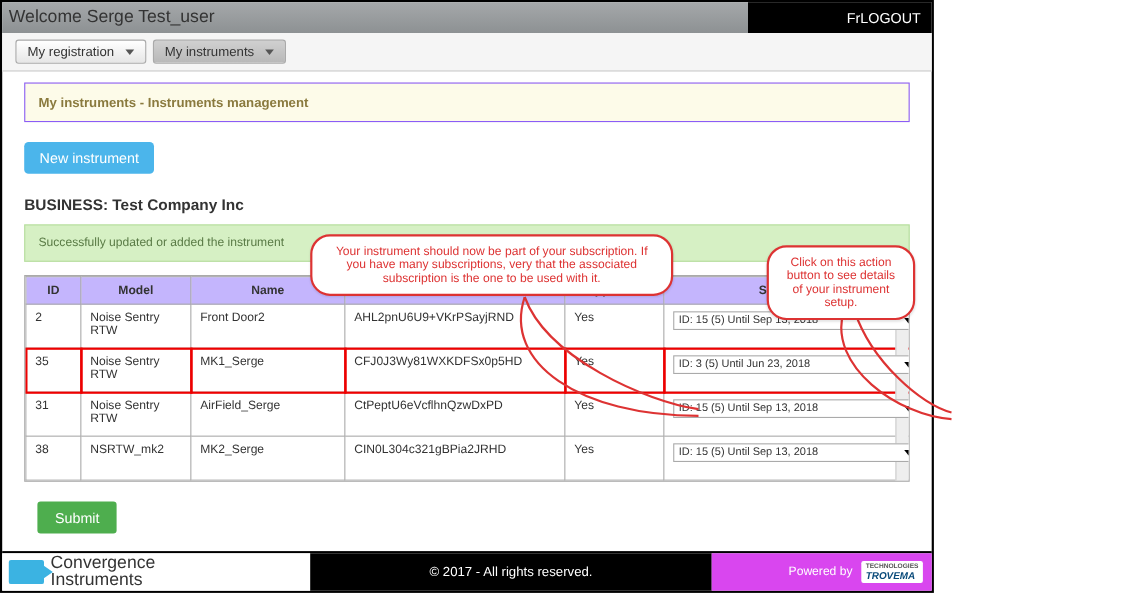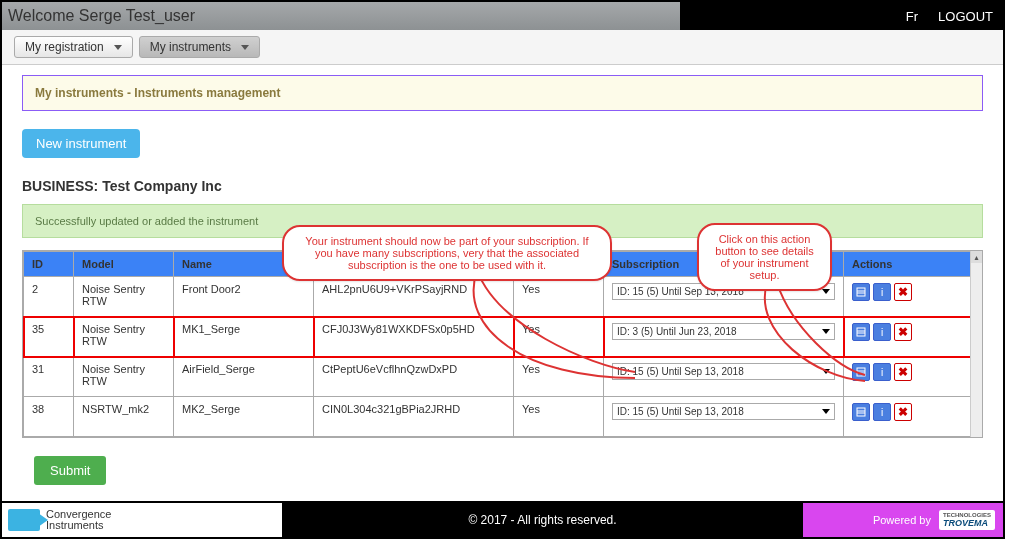--- a/index.html
+++ b/index.html
@@ -1,61 +1,61 @@
 <!DOCTYPE html>
 <html><head>
 <meta charset="utf-8">
 <style>
   * { box-sizing: border-box; margin: 0; padding: 0; }
   body { font-family: Arial, Helvetica, sans-serif; font-size: 12px; color: #333; background: #fff; width: 1029px; }
-  .outer { border: 2px solid #000; width: 1005px; }
+  .outer { border: 2px solid #000; width: 849px; }
   .topbar { display: flex; height: 28px; }
   .topbar-left { flex: 0 0 678px; background: linear-gradient(#a5a8aa, #8d9193); color: #333; font-size: 16px; padding: 4px 6px; display: flex; align-items: center; }
-  .topbar-right { flex: 1; background: #000; color: #fff; display: flex; justify-content: flex-end; align-items: center; padding-right: 10px; gap: 20px; font-size: 13px; }
+  .topbar-right { flex: 1; background: #000; color: #fff; display: flex; justify-content: flex-end; align-items: center; padding-right: 10px; gap: 0; font-size: 13px; }
   .topbar-right span { cursor: pointer; }
   .subbar { background: #f5f5f5; border-bottom: 1px solid #ccc; padding: 6px 12px; display: flex; gap: 6px; text-align: center; }
   .dropdown-btn { display: inline-flex; align-items: center; gap: 10px; background: linear-gradient(#fff,#e6e6e6); border: 1px solid #aaa; border-radius: 3px; padding: 3px 10px; font-size: 12px; cursor: pointer; }
   .dropdown-btn.active { background: linear-gradient(#d0d0d0,#b8b8b8); }
   .caret { width:0;height:0;border-left:4px solid transparent;border-right:4px solid transparent;border-top:5px solid #555;}
   .content { padding: 10px 20px 16px; }
   .page-title-band { background: #fdfbe9; border: 1px solid #8b5cf6; padding: 10px 12px; margin-bottom: 18px; color: #8a7a3e; font-weight: bold; font-size: 12px; }
   .btn-new { background: #4bb5eb; color: #fff; border: none; border-radius: 4px; padding: 7px 14px; font-size: 13px; cursor: pointer; margin-bottom: 20px; }
   .business-line { font-weight: bold; font-size: 14px; margin-bottom: 10px; }
   .alert-success { background: #d6f0c4; border: 1px solid #b6dd9e; color: #5a7b46; padding: 10px 12px; margin-bottom: 12px; font-size: 11px; }
   .table-wrap { border: 1px solid #aaa; overflow: hidden; position: relative; }
   table { width: 100%; border-collapse: collapse; table-layout: fixed; }
   th, td { border: 1px solid #aaa; padding: 6px 8px; font-size: 11px; text-align: left; vertical-align: top; }
-  th { background: #3b82f6; font-weight: bold; }
+  th { background: #c4b5fd; font-weight: bold; text-align: center; }
   col.id { width: 50px; }
   col.model { width: 100px; }
   col.name { width: 140px; }
   col.serial { width: 200px; }
   col.approved { width: 90px; }
   col.sub { width: 240px; }
   col.actions { width: 150px; }
   tr.highlight td { outline: 2px solid #e00; outline-offset: -1px; background: #fff; }
   tbody td { height: 40px; }
   .sub-select { width: 100%; font-size: 10px; padding: 2px 4px; border: 1px solid #aaa; background: #fff; cursor: pointer; position: relative; display: flex; justify-content: space-between; align-items:center;text-align:center;}
   .sub-caret { width:0;height:0;border-left:4px solid transparent;border-right:4px solid transparent;border-top:5px solid #000; }
   .action-icons { display: flex; gap: 3px; }
   .icon-sq { width: 18px; height: 18px; border: 1px solid #3a5fcd; background: #4a7fe0; color: #fff; display:flex; align-items:center; justify-content:center; font-size:10px; cursor:pointer; border-radius:2px; }
   .icon-del { border-color:#c00; background:#fff; color:#c00; font-weight:bold; font-size:12px;}
   .btn-submit { background: #4eae4e; color:#fff; border:none; border-radius:3px; padding:7px 16px; font-size:13px; cursor:pointer; margin-top:18px;margin-left:12px; }
   .footer { display:flex; height:36px; border-top:2px solid #000;}
   .footer-left { flex:0 0 280px; background:#fff; display:flex; align-items:center; padding-left:6px; gap:8px; }
   .ci-logo { display:flex; align-items:center; gap:6px; }
   .ci-mark { width:32px; height:22px; background:#3bb3e2; position:relative; border-radius:2px; }
   .ci-mark::after { content:''; position:absolute; right:-8px; top:4px; width:0;height:0;border-top:7px solid transparent;border-bottom:7px solid transparent;border-left:10px solid #3bb3e2;}
-  .ci-txt { font-family: "Trebuchet MS", sans-serif; font-size:11px; color:#333; line-height:1; }
+  .ci-txt { font-family: "Trebuchet MS", sans-serif; font-size:16px; color:#333; line-height:1; }
   .footer-mid { flex:1; background:#000; color:#fff; display:flex; align-items:center; justify-content:center; font-size:12px; }
   .footer-right { flex:0 0 200px; background:#d946ef; color:#fff; display:flex; align-items:center; justify-content:flex-end; padding-right:8px; gap:8px; font-size:11px;}
   .trovema { background:#fff; color:#0a4b7a; font-size:9px; padding:2px 4px; border-radius:2px; font-style:italic; font-weight:bold;}
   
   .callout { position:absolute; border:2px solid #d33; border-radius:18px; background:#fff; padding:8px 12px; font-size:11px; color:#d33; text-align:center; z-index:10; box-shadow: 0 1px 2px rgba(0,0,0,0.1); }
-  .callout-1 { left: 280px; top: 160px; width: 330px; }
+  .callout-1 { left: 280px; top: 148px; width: 330px; }
   .callout-1-pointer { position:absolute; left:465px; top:205px; z-index:9; }
   .callout-1-pointer svg { overflow:visible; }
   .callout-2 { left: 695px; top: 158px; width: 135px; }
   .callout-2-pointer { position:absolute; left:755px; top:218px; z-index:9; }
   .content-rel { position: relative; }
   .scroll-gutter { position:absolute; right:0; top:0; bottom:0; width:12px; background:#eee; border-left:1px solid #ccc;}
   .scroll-up,.scroll-down{height:12px;background:#ddd;display:flex;align-items:center;justify-content:center;font-size:8px;color:#555;}
 </style>
 </head>
 <body>

